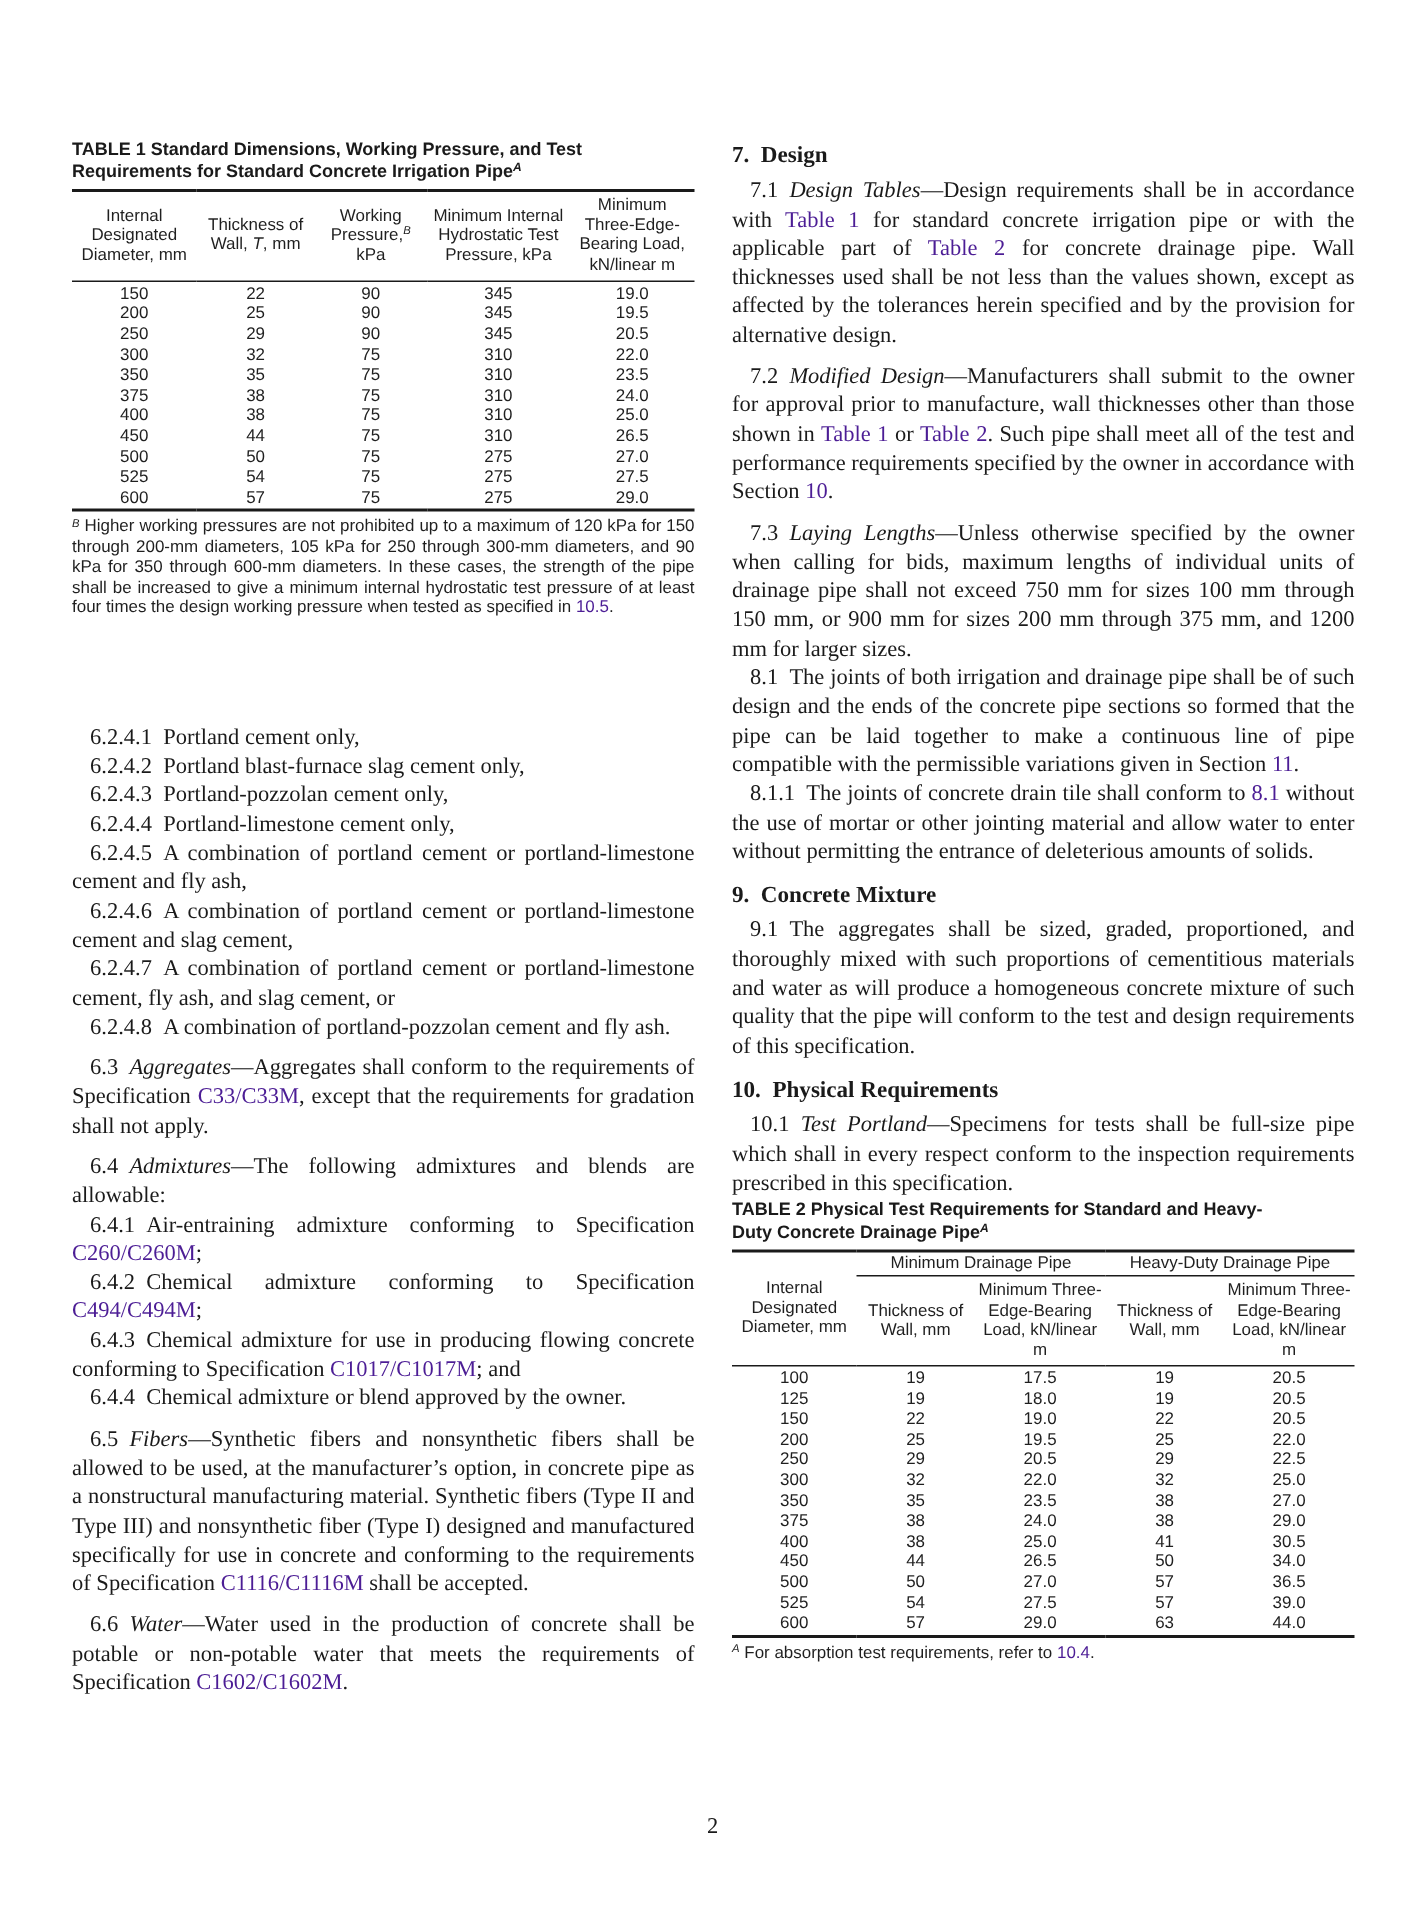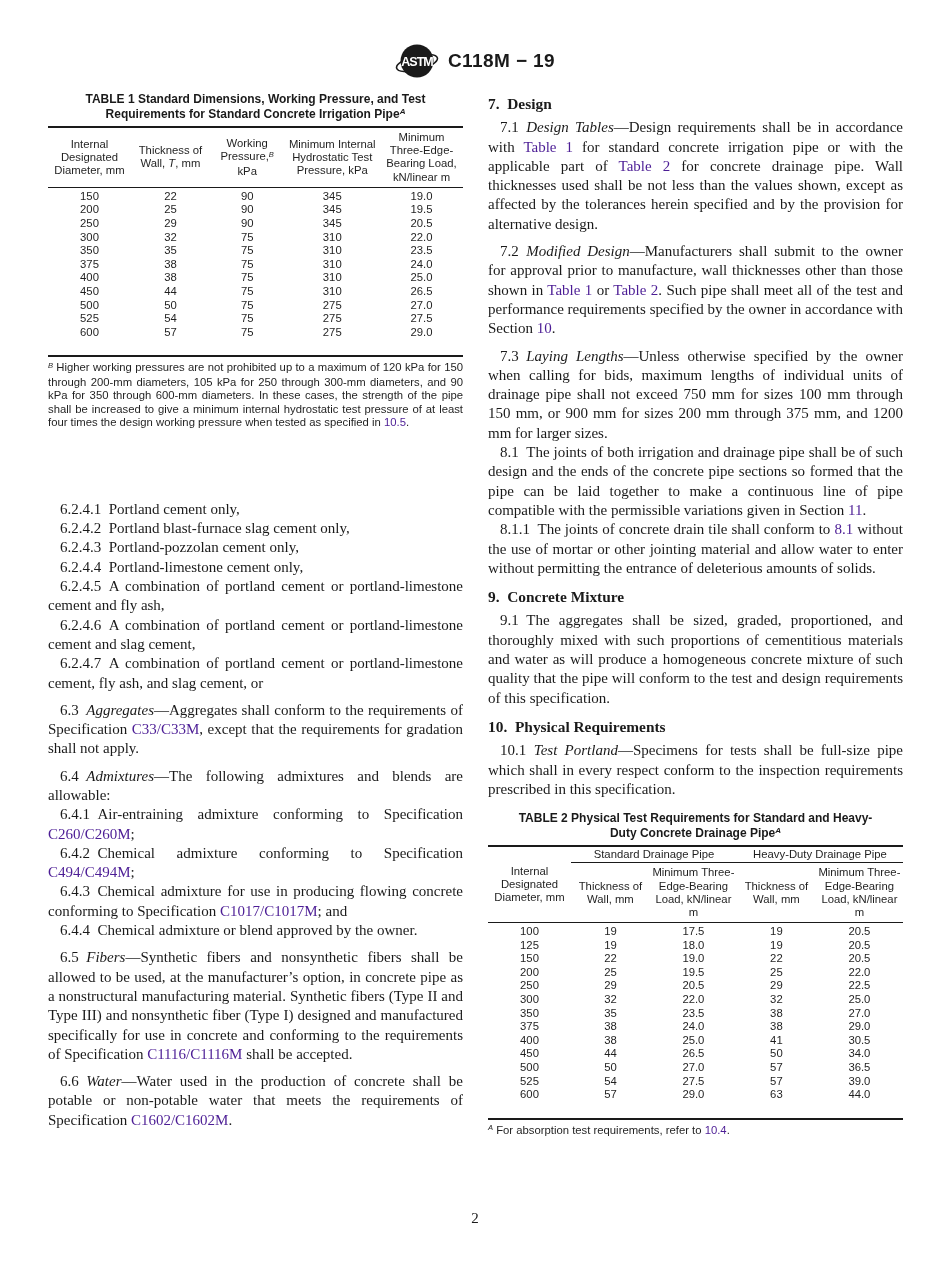--- a/index.html
+++ b/index.html
@@ -17,50 +17,42 @@
   .blocks p.para{margin:0;font-size:15px;line-height:19.3px;text-align:justify;text-indent:12px;}
   .blocks p.para.sp{margin-top:8px;}
   .blocks h2.sec{font-size:15.4px;line-height:19.3px;font-weight:bold;margin:9px 0 5px 0;}
   .blocks h2.sec:first-child{margin-top:2px;}
   .it{font-style:italic;}
   .red{color:#4c1d95;}
   .sup{font-size:67%;position:relative;top:-.45em;}
   
   .tbl-section{margin:0 0 70px 0;}
   .tbl-title{font-family:"Liberation Sans",sans-serif;font-weight:bold;font-size:12px;
-             line-height:14.5px;text-align:center;white-space:pre-line;margin:0 0 3px 0;}
+             line-height:14.5px;white-space:pre-line;margin:0 0 3px 0;}
   table.t{width:100%;border-collapse:collapse;border-top:2px solid #1a1a1a;
           border-bottom:2px solid #1a1a1a;font-family:"Liberation Sans",sans-serif;
           font-size:11.3px;color:#1f1f1f;}
   table.t th{font-weight:normal;text-align:center;vertical-align:middle;line-height:13.2px;
              padding:3px 2px;border-bottom:1px solid #1a1a1a;}
   table.t td{text-align:center;line-height:13.6px;padding:0 2px;}
   table.t tbody tr:first-child td{padding-top:2px;}
-  table.t tbody tr:last-child td{padding-bottom:16px;}
+  table.t tbody tr:last-child td{padding-bottom:0;}
   .t2 .grp{padding:1px 2px;}
   .fnotes{margin-top:4px;font-family:"Liberation Sans",sans-serif;font-size:11.3px;
           line-height:13.5px;color:#1f1f1f;}
   .fnotes p{margin:0;text-align:justify;}
-  .t2-section{margin-top:12px;}
+  .t2-section{}
   
   .page-num{position:absolute;top:1210px;left:0;width:100%;text-align:center;font-size:15px;}
 </style>
 </head>
 <body>
 
 <div class="page">
 
-  <div class="hdr">
-    <svg width="44" height="46" viewBox="0 0 44 46">
-      <ellipse cx="22" cy="25" rx="21" ry="7.2" fill="none" stroke="#1a1a1a" stroke-width="1.6" transform="rotate(-14 22 25)"></ellipse>
-      <circle cx="22" cy="23" r="16.5" fill="#1a1a1a"></circle>
-      <text x="22" y="28" text-anchor="middle" font-family="Liberation Sans, sans-serif" font-size="12.5" font-weight="bold" fill="#ffffff" letter-spacing="-1">ASTM</text>
-    </svg>
-    <span class="hdr-title">C118M − 19</span>
-  </div>
 
   <div class="cols">
 
     <div class="col">
       <section class="tbl-section">
         <div class="tbl-title"><span>TABLE 1 Standard Dimensions, Working Pressure, and Test
 Requirements for Standard Concrete Irrigation Pipe</span><span class="sup it">A</span></div>
         <table class="t">
           <colgroup>
               <col style="width:20%">
@@ -163,20 +155,21 @@
           </div>
       </section>
       <div class="blocks">
           <p class="para"><span>6.2.4.1 Portland cement only,</span></p>
           <p class="para"><span>6.2.4.2 Portland blast-furnace slag cement only,</span></p>
           <p class="para"><span>6.2.4.3 Portland-pozzolan cement only,</span></p>
           <p class="para"><span>6.2.4.4 Portland-limestone cement only,</span></p>
           <p class="para"><span>6.2.4.5 A combination of portland cement or portland-limestone cement and fly ash,</span></p>
           <p class="para"><span>6.2.4.6 A combination of portland cement or portland-limestone cement and slag cement,</span></p>
           <p class="para"><span>6.2.4.7 A combination of portland cement or portland-limestone cement, fly ash, and slag cement, or</span></p>
+          <p class="para"><span>6.2.4.8 A combination of portland-pozzolan cement and fly ash.</span></p>
           <p class="para sp"><span>6.3 </span><span class="it">Aggregates</span><span>—Aggregates shall conform to the requirements of Specification </span><span class="red">C33/C33M</span><span>, except that the requirements for gradation shall not apply.</span></p>
           <p class="para sp"><span>6.4 </span><span class="it">Admixtures</span><span>—The following admixtures and blends are allowable:</span></p>
           <p class="para"><span>6.4.1 Air-entraining admixture conforming to Specification </span><span class="red">C260/C260M</span><span>;</span></p>
           <p class="para"><span>6.4.2 Chemical admixture conforming to Specification </span><span class="red">C494/C494M</span><span>;</span></p>
           <p class="para"><span>6.4.3 Chemical admixture for use in producing flowing concrete conforming to Specification </span><span class="red">C1017/C1017M</span><span>; and</span></p>
           <p class="para"><span>6.4.4 Chemical admixture or blend approved by the owner.</span></p>
           <p class="para sp"><span>6.5 </span><span class="it">Fibers</span><span>—Synthetic fibers and nonsynthetic fibers shall be allowed to be used, at the manufacturer’s option, in concrete pipe as a nonstructural manufacturing material. Synthetic fibers (Type II and Type III) and nonsynthetic fiber (Type I) designed and manufactured specifically for use in concrete and conforming to the requirements of Specification </span><span class="red">C1116/C1116M</span><span> shall be accepted.</span></p>
           <p class="para sp"><span>6.6 </span><span class="it">Water</span><span>—Water used in the production of concrete shall be potable or non-potable water that meets the requirements of Specification </span><span class="red">C1602/C1602M</span><span>.</span></p>
         </div>
     </div>
@@ -201,21 +194,21 @@
           <colgroup>
               <col style="width:20%">
               <col style="width:19%">
               <col style="width:21%">
               <col style="width:19%">
               <col style="width:21%">
             </colgroup>
           <thead>
             <tr>
               <th rowspan="2">Internal Designated Diameter, mm</th>
-              <th colspan="2" class="grp">Standard Drainage Pipe</th>
+              <th colspan="2" class="grp">Minimum Drainage Pipe</th>
               <th colspan="2" class="grp">Heavy-Duty Drainage Pipe</th>
             </tr>
             <tr>
               <th>Thickness of Wall, mm</th>
               <th>Minimum Three-Edge-Bearing Load, kN/linear m</th>
               <th>Thickness of Wall, mm</th>
               <th>Minimum Three-Edge-Bearing Load, kN/linear m</th>
             </tr>
           </thead>
           <tbody>

